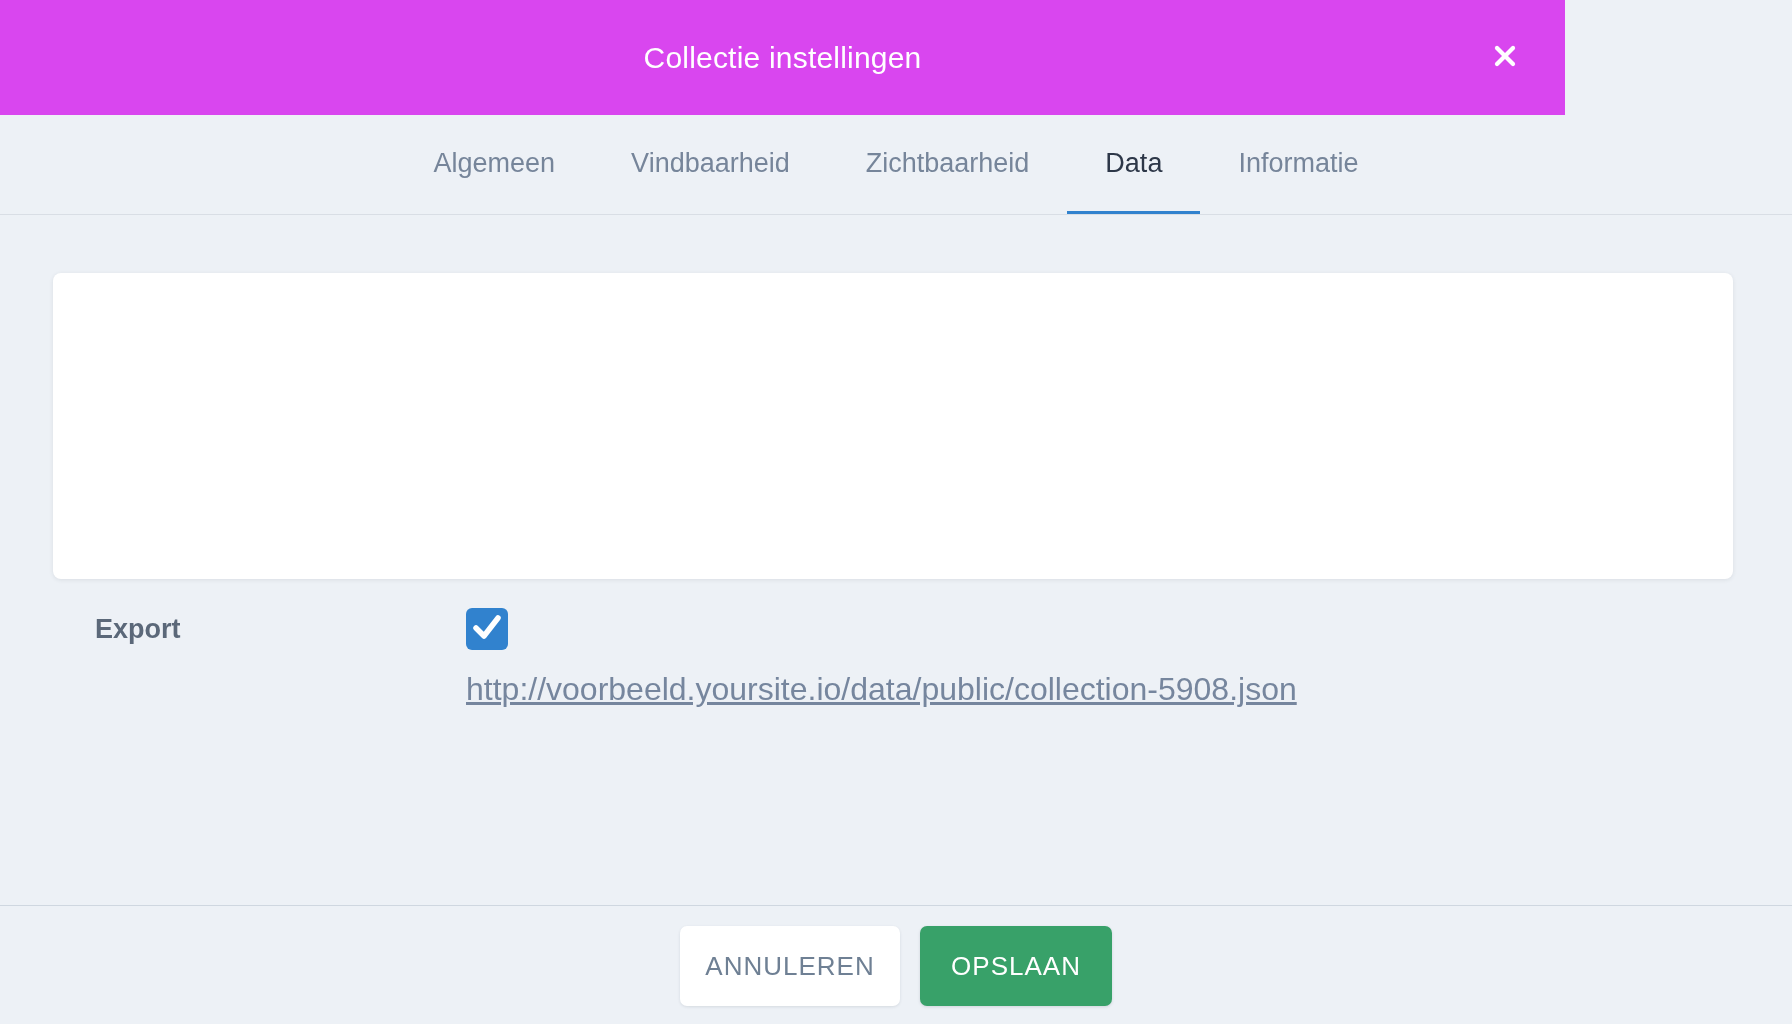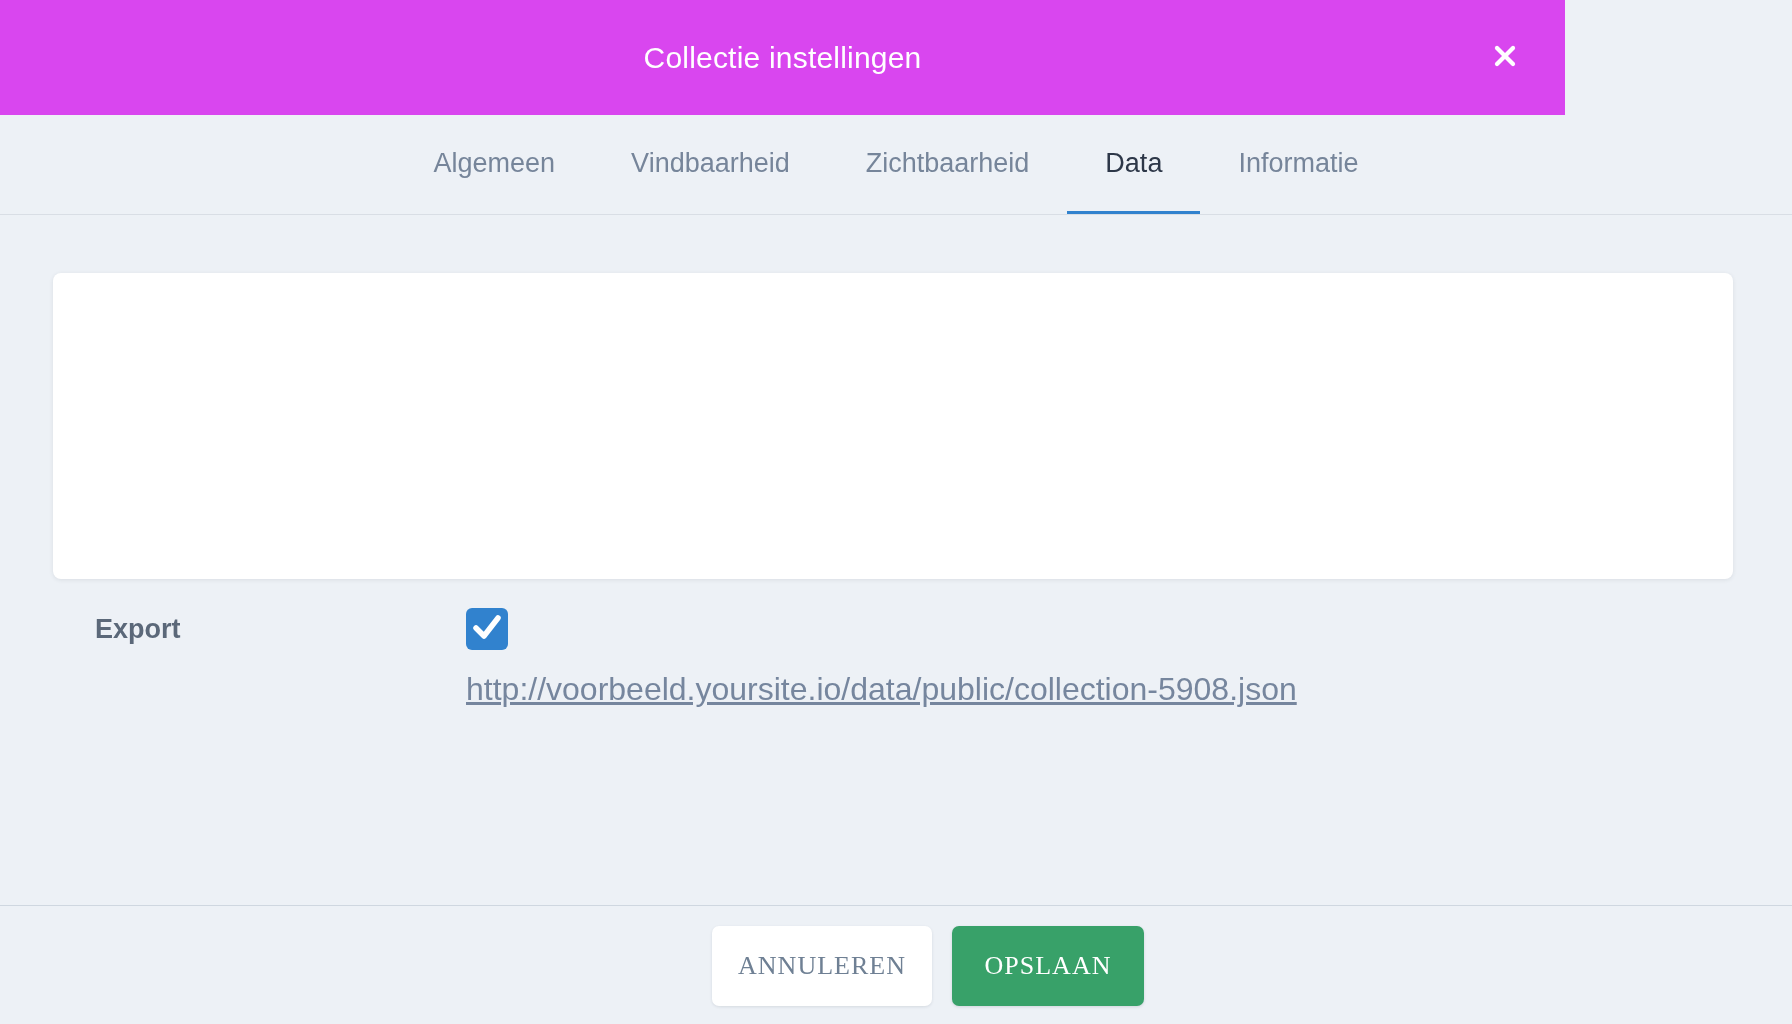--- a/index.html
+++ b/index.html
@@ -69,21 +69,21 @@
     text-decoration:underline; cursor:pointer;
   }
 
   
   .footer-divider {
     position:absolute; left:0; top:905px; width:1792px; height:1px;
     background:#CFD7E0;
   }
   .btn {
     position:absolute; top:926px; height:80px; border:none; border-radius:7px;
-    font-family:Liberation Serif, serif; font-size:26px; letter-spacing:1px; cursor:pointer;margin-left:32px;
+    font-family:Liberation Sans, sans-serif; font-size:26px; letter-spacing:1px; cursor:pointer;
   }
   .btn-cancel {
     left:680px; width:220px;
     background:#FFFFFF; color:#6F8094;
     box-shadow:0 1px 3px rgba(45,55,72,.12);
   }
   .btn-save {
     left:920px; width:192px;
     background:#38A169; color:#FFFFFF;
     box-shadow:0 1px 3px rgba(45,55,72,.15);

